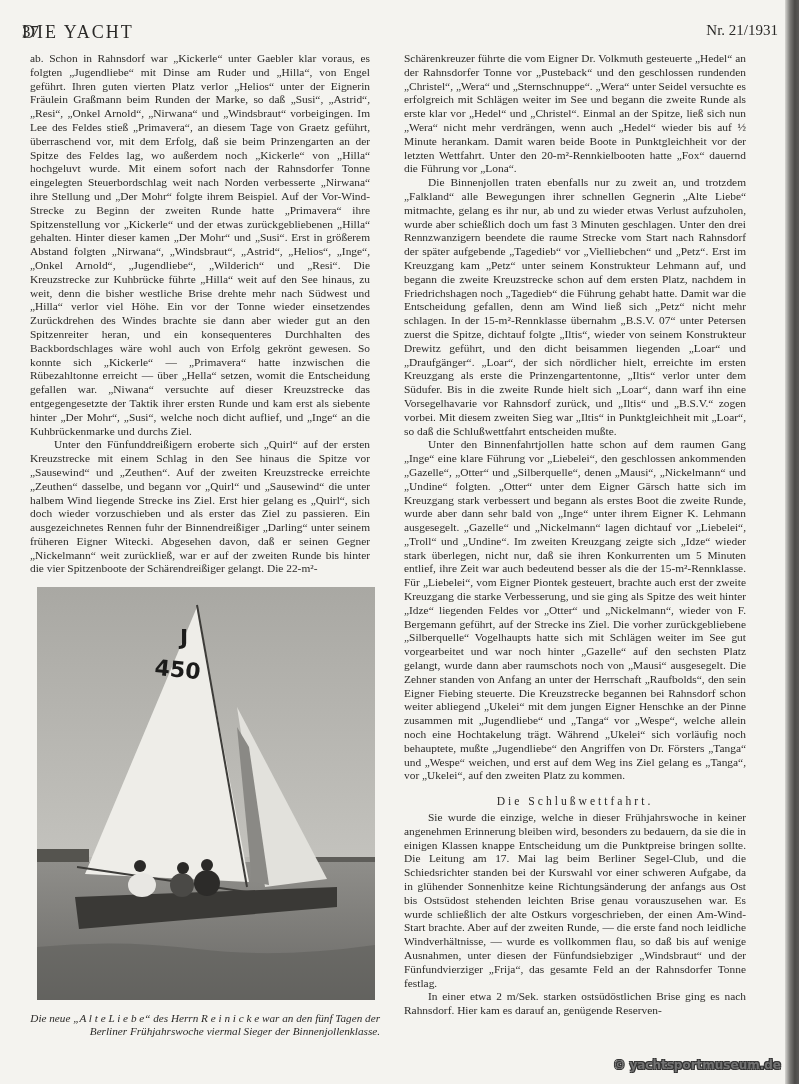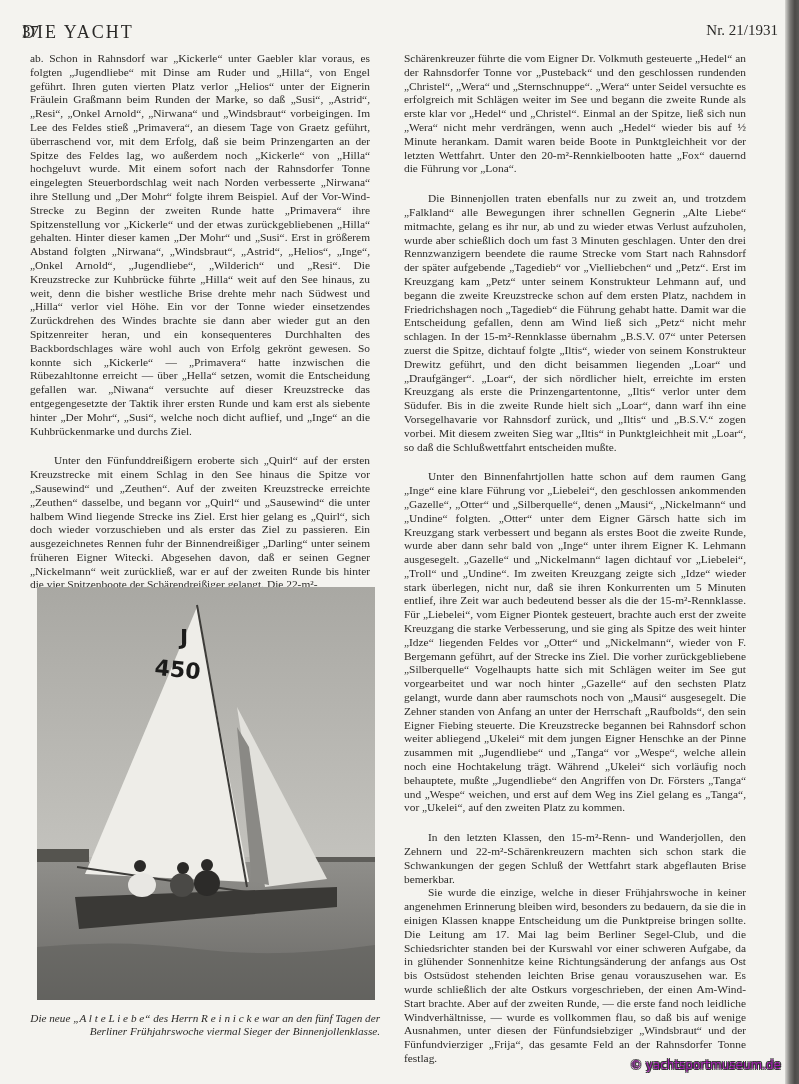--- a/index.html
+++ b/index.html
@@ -15,38 +15,38 @@
   }
   .header { position:absolute; top:22px; left:22px; width:756px; height:22px; }
   .pageno { position:absolute; left:0; top:0; font-size:17px; }
   .title  { position:absolute; left:0; right:0; top:0; font-size:18px; letter-spacing:2px; }
   .issue  { position:absolute; right:0; top:0; font-size:15px; }
   .col {
     position:absolute; font-size:11.4px; line-height:13.8px;
     text-align:justify; hyphens:manual;
   }
   .col p { margin:0; text-indent:0; }
-  .col p.ind { text-indent:24px; margin-top:16px; }
+  .col p.ind { text-indent:24px; margin-top:0; }
   .col-left  { left:30px;  top:52px;  width:340px; }
   .col-right { left:404px; top:52px; width:342px; }
   .section-heading {
     text-align:center; letter-spacing:3px; font-size:11.6px;
     margin:12px 0 2px 0;
   }
   .photo {
     position:absolute; left:37px; top:587px; width:338px; height:413px;
     background:#b9b8b3; overflow:hidden;
   }
   .caption {
     position:absolute; left:30px; top:1012px; width:350px;
     font-style:italic; font-size:11.2px; line-height:13px; text-align:right;
   }
   .watermark {
     position:absolute; right:18px; top:1058px; font-family:"DejaVu Sans", sans-serif;
-    font-size:12px; font-weight:normal; color:#a21caf;
+    font-size:12px; font-weight:bold; color:#737373;
     text-shadow:-1px -1px 0 #333,1px -1px 0 #333,-1px 1px 0 #333,1px 1px 0 #333;
   }
 </style>
 </head>
 <body>
 
 <div class="spine"></div>
 
 <div class="header">
   <span class="pageno">37</span>
@@ -92,18 +92,18 @@
     <path d="M0 360 Q80 352 160 362 T338 358 L338 413 L0 413 Z" fill="#5c5b57" opacity="0.5"></path>
   </svg>
 </div>
 
 <div class="caption">Die neue „A l t e  L i e b e“ des Herrn R e i n i c k e war an den fünf Tagen der Berliner Frühjahrswoche viermal Sieger der Binnenjollenklasse.</div>
 
 <div class="col col-right">
   <p>Schärenkreuzer führte die vom Eigner Dr. Volkmuth gesteuerte „Hedel“ an der Rahnsdorfer Tonne vor „Pusteback“ und den geschlossen rundenden „Christel“, „Wera“ und „Sternschnuppe“. „Wera“ unter Seidel versuchte es erfolgreich mit Schlägen weiter im See und begann die zweite Runde als erste klar vor „Hedel“ und „Christel“. Einmal an der Spitze, ließ sich nun „Wera“ nicht mehr verdrängen, wenn auch „Hedel“ wieder bis auf ½ Minute herankam. Damit waren beide Boote in Punktgleichheit vor der letzten Wettfahrt. Unter den 20-m²-Rennkielbooten hatte „Fox“ dauernd die Führung vor „Lona“.</p>
   <p class="ind">Die Binnenjollen traten ebenfalls nur zu zweit an, und trotzdem „Falkland“ alle Bewegungen ihrer schnellen Gegnerin „Alte Liebe“ mitmachte, gelang es ihr nur, ab und zu wieder etwas Verlust aufzuholen, wurde aber schießlich doch um fast 3 Minuten geschlagen. Unter den drei Rennzwanzigern beendete die raume Strecke vom Start nach Rahnsdorf der später aufgebende „Tagedieb“ vor „Vielliebchen“ und „Petz“. Erst im Kreuzgang kam „Petz“ unter seinem Konstrukteur Lehmann auf, und begann die zweite Kreuzstrecke schon auf dem ersten Platz, nachdem in Friedrichshagen noch „Tagedieb“ die Führung gehabt hatte. Damit war die Entscheidung gefallen, denn am Wind ließ sich „Petz“ nicht mehr schlagen. In der 15-m²-Rennklasse übernahm „B.S.V. 07“ unter Petersen zuerst die Spitze, dichtauf folgte „Iltis“, wieder von seinem Konstrukteur Drewitz geführt, und den dicht beisammen liegenden „Loar“ und „Draufgänger“. „Loar“, der sich nördlicher hielt, erreichte im ersten Kreuzgang als erste die Prinzengartentonne, „Iltis“ verlor unter dem Südufer. Bis in die zweite Runde hielt sich „Loar“, dann warf ihn eine Vorsegelhavarie vor Rahnsdorf zurück, und „Iltis“ und „B.S.V.“ zogen vorbei. Mit diesem zweiten Sieg war „Iltis“ in Punktgleichheit mit „Loar“, so daß die Schlußwettfahrt entscheiden mußte.</p>
   <p class="ind">Unter den Binnenfahrtjollen hatte schon auf dem raumen Gang „Inge“ eine klare Führung vor „Liebelei“, den geschlossen ankommenden „Gazelle“, „Otter“ und „Silberquelle“, denen „Mausi“, „Nickelmann“ und „Undine“ folgten. „Otter“ unter dem Eigner Gärsch hatte sich im Kreuzgang stark verbessert und begann als erstes Boot die zweite Runde, wurde aber dann sehr bald von „Inge“ unter ihrem Eigner K. Lehmann ausgesegelt. „Gazelle“ und „Nickelmann“ lagen dichtauf vor „Liebelei“, „Troll“ und „Undine“. Im zweiten Kreuzgang zeigte sich „Idze“ wieder stark überlegen, nicht nur, daß sie ihren Konkurrenten um 5 Minuten entlief, ihre Zeit war auch bedeutend besser als die der 15-m²-Rennklasse. Für „Liebelei“, vom Eigner Piontek gesteuert, brachte auch erst der zweite Kreuzgang die starke Verbesserung, und sie ging als Spitze des weit hinter „Idze“ liegenden Feldes vor „Otter“ und „Nickelmann“, wieder von F. Bergemann geführt, auf der Strecke ins Ziel. Die vorher zurückgebliebene „Silberquelle“ Vogelhaupts hatte sich mit Schlägen weiter im See gut vorgearbeitet und war noch hinter „Gazelle“ auf den sechsten Platz gelangt, wurde dann aber raumschots noch von „Mausi“ ausgesegelt. Die Zehner standen von Anfang an unter der Herrschaft „Raufbolds“, den sein Eigner Fiebing steuerte. Die Kreuzstrecke begannen bei Rahnsdorf schon weiter abliegend „Ukelei“ mit dem jungen Eigner Henschke an der Pinne zusammen mit „Jugendliebe“ und „Tanga“ vor „Wespe“, welche allein noch eine Hochtakelung trägt. Während „Ukelei“ sich vorläufig noch behauptete, mußte „Jugendliebe“ den Angriffen von Dr. Försters „Tanga“ und „Wespe“ weichen, und erst auf dem Weg ins Ziel gelang es „Tanga“, vor „Ukelei“, auf den zweiten Platz zu kommen.</p>
-  <p class="ind">In den letzten Klassen, den 15-m²-Renn- und Wanderjollen, den Zehnern und 22-m²-Schärenkreuzern machten sich schon stark die Schwankungen der gegen Schluß der Wettfahrt stark abgeflauten Brise bemerkbar.</p>
+  <div class="section-heading">Die Schlußwettfahrt.</div>
   <p class="ind" style="margin-top:0">Sie wurde die einzige, welche in dieser Frühjahrswoche in keiner angenehmen Erinnerung bleiben wird, besonders zu bedauern, da sie die in einigen Klassen knappe Entscheidung um die Punktpreise bringen sollte. Die Leitung am 17. Mai lag beim Berliner Segel-Club, und die Schiedsrichter standen bei der Kurswahl vor einer schweren Aufgabe, da in glühender Sonnenhitze keine Richtungsänderung der anfangs aus Ost bis Ostsüdost stehenden leichten Brise genau vorauszusehen war. Es wurde schließlich der alte Ostkurs vorgeschrieben, der einen Am-Wind-Start brachte. Aber auf der zweiten Runde, — die erste fand noch leidliche Windverhältnisse, — wurde es vollkommen flau, so daß bis auf wenige Ausnahmen, unter diesen der Fünfundsiebziger „Windsbraut“ und der Fünfundvierziger „Frija“, das gesamte Feld an der Rahnsdorfer Tonne festlag.</p>
   <p class="ind">In einer etwa 2 m/Sek. starken ostsüdöstlichen Brise ging es nach Rahnsdorf. Hier kam es darauf an, genügende Reserven-</p>
 </div>
 
 <div class="watermark">© yachtsportmuseum.de</div>
 
 </body></html>

